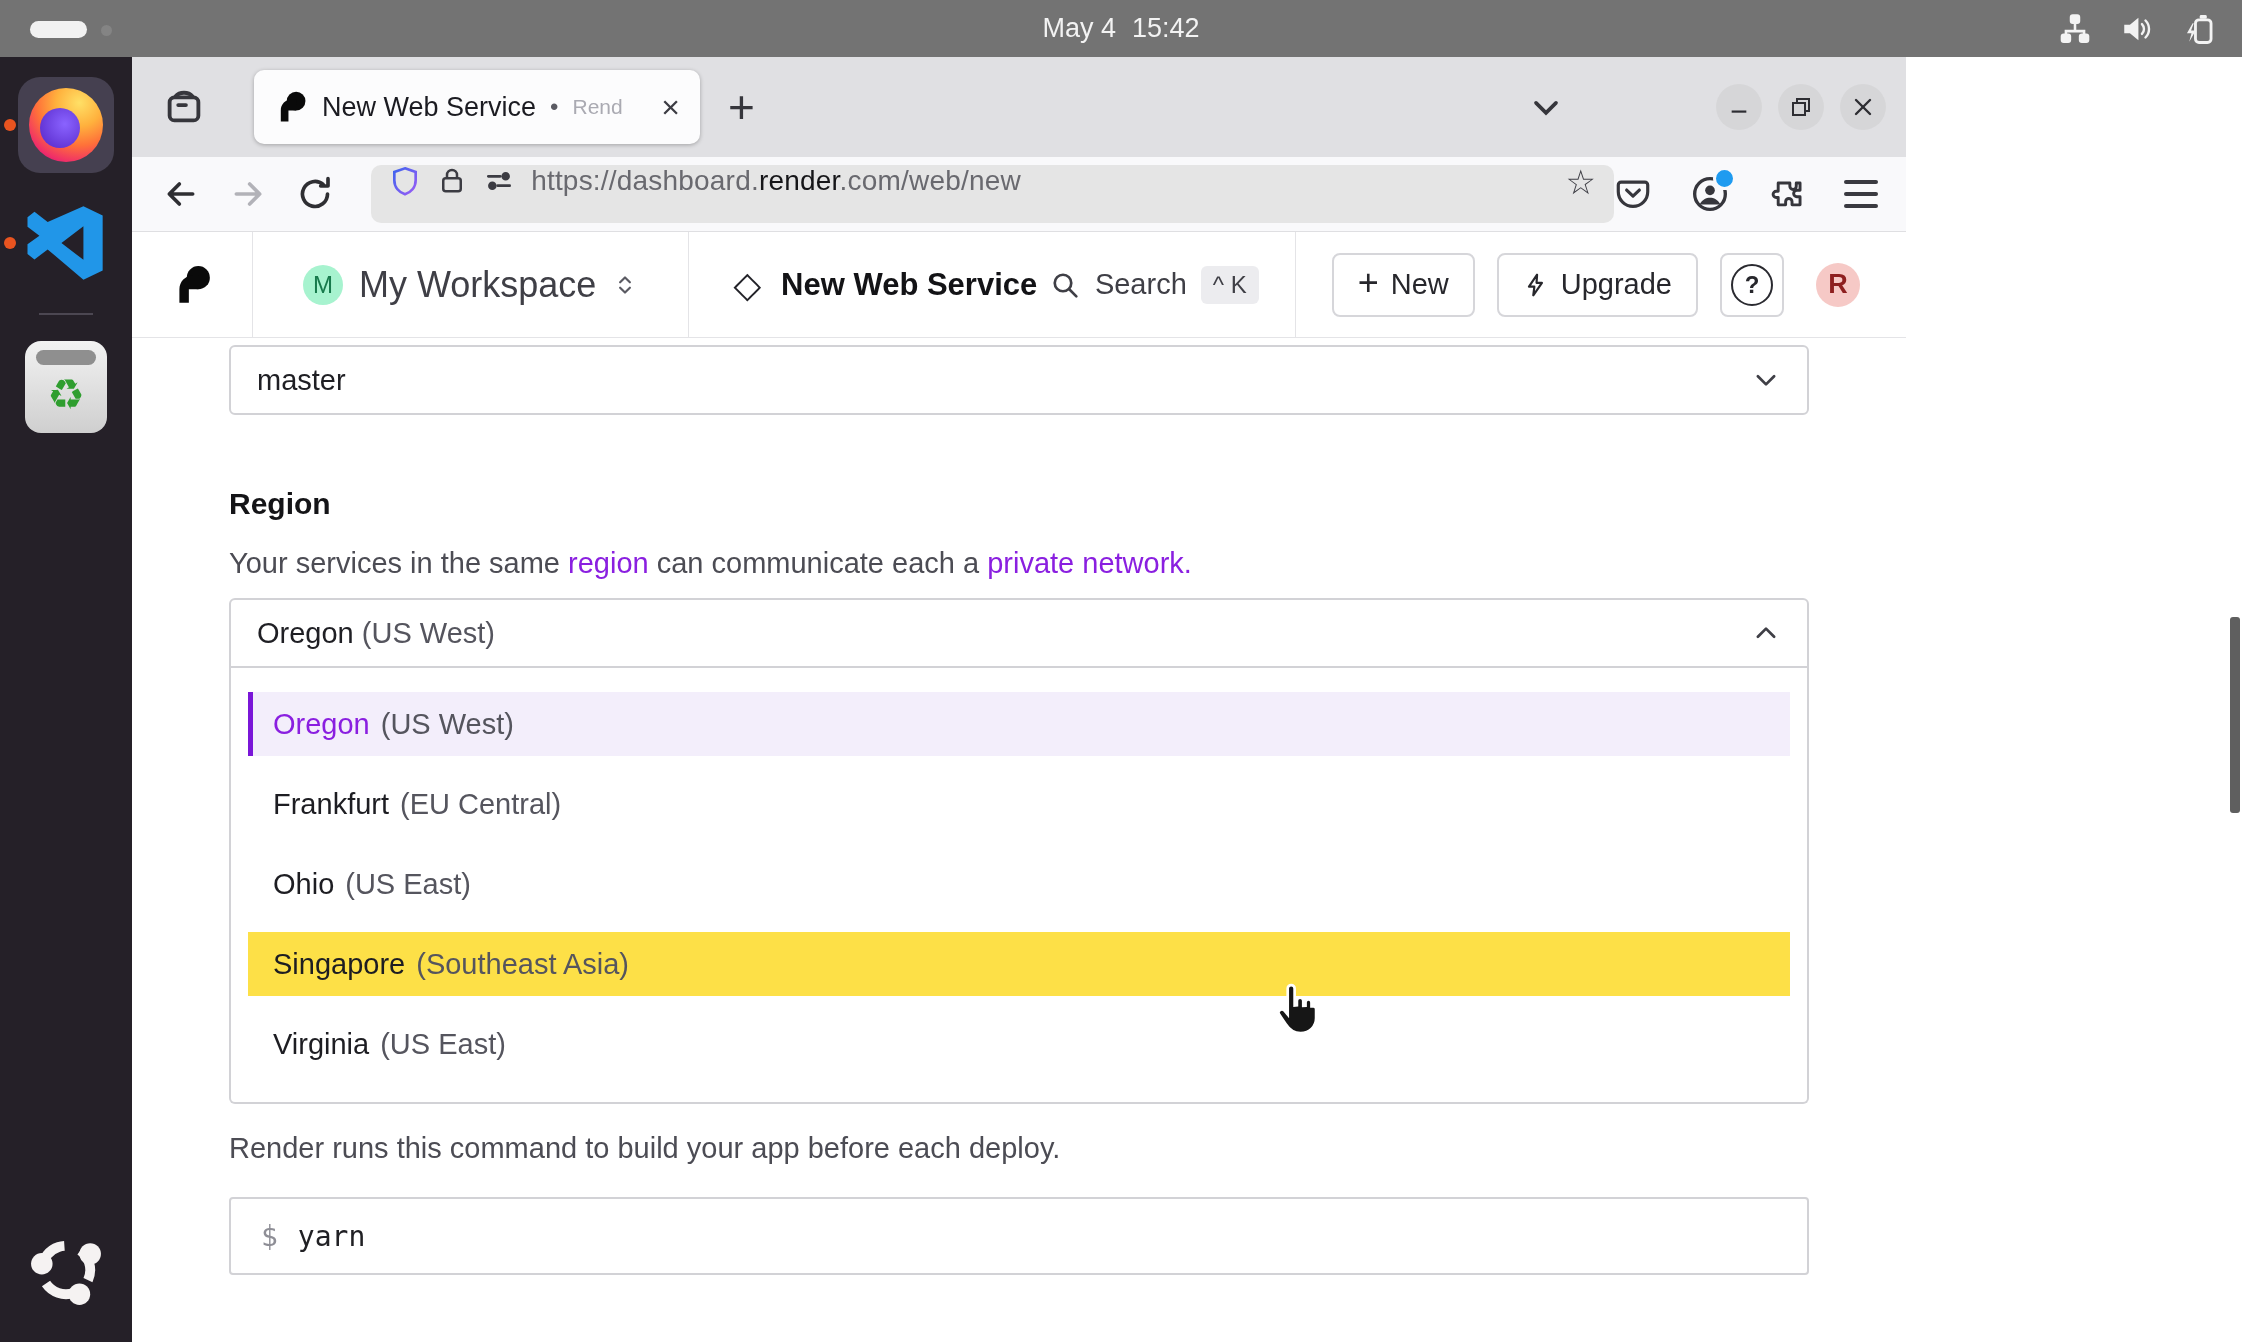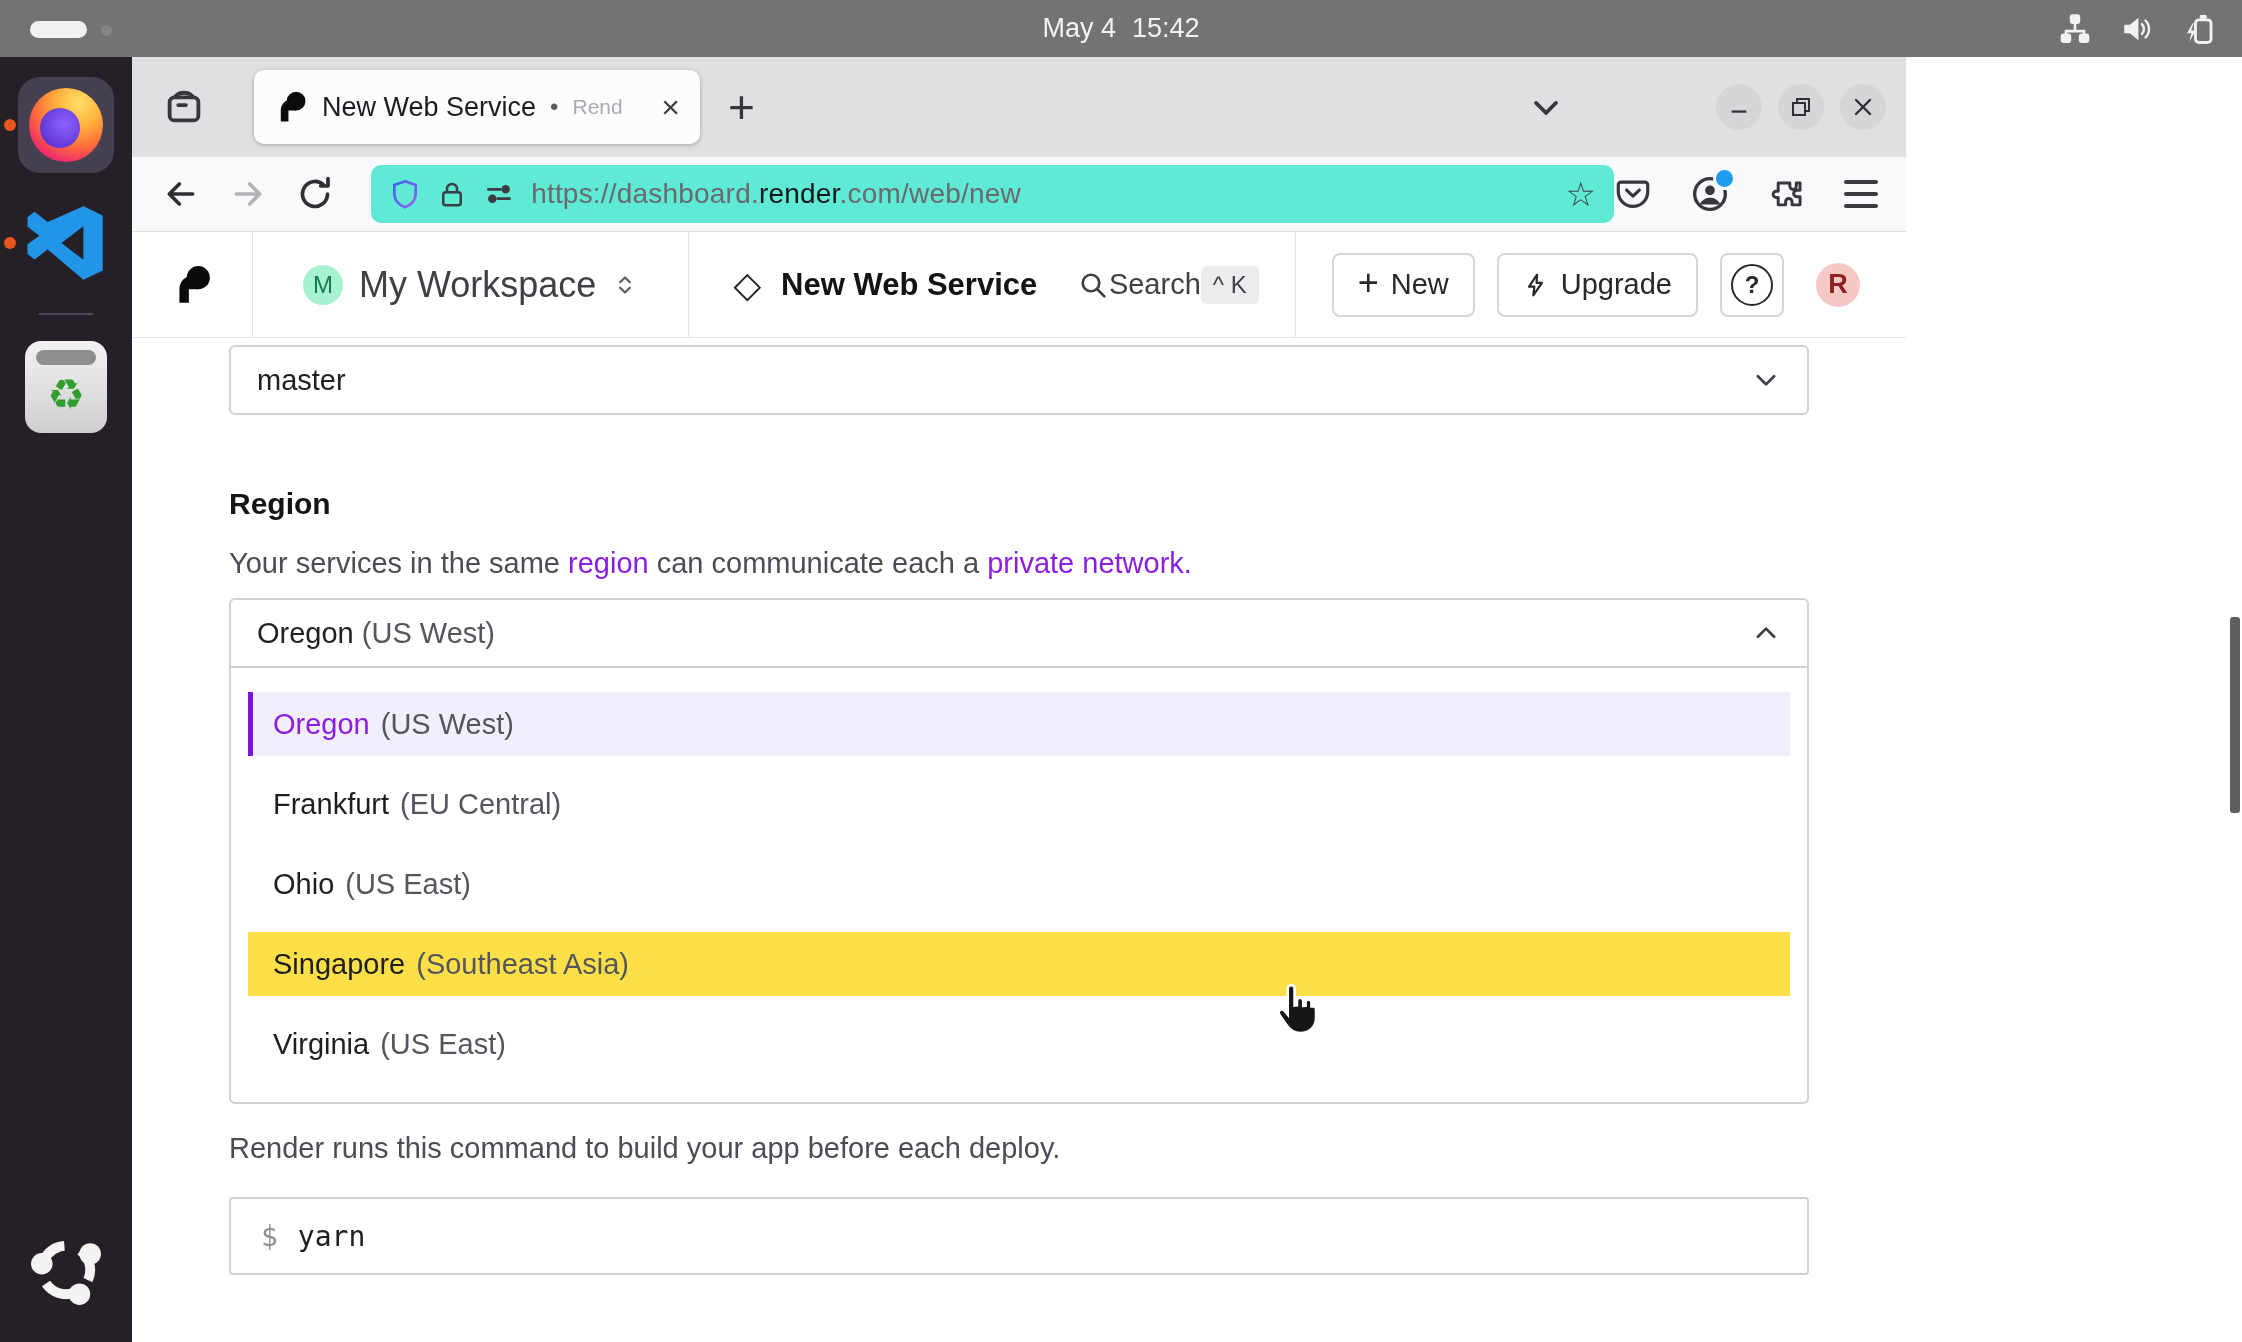--- a/index.html
+++ b/index.html
@@ -41,21 +41,21 @@
   .tab-suffix{color:#aaaab2;font-size:21px;white-space:nowrap;}
   .tab-close{margin-left:auto;font-size:32px;color:#3c3c43;line-height:1;}
   .newtab{margin-left:28px;font-size:46px;font-weight:300;color:#36363c;line-height:1;}
   .tab-spacer{flex:1;}
   .alltabs{margin-right:150px;}
   .win-controls{display:flex;gap:16px;}
   .wc{width:46px;height:46px;border-radius:50%;background:#d6d6d8;display:flex;align-items:center;justify-content:center;color:#2e2e33;font-size:30px;line-height:1;}
 
   .toolbar{height:75px;background:#f9f9fb;border-bottom:1px solid #dfdfe2;display:flex;align-items:center;padding:0 22px;box-sizing:border-box;}
   .navbtn{width:56px;height:56px;display:flex;align-items:center;justify-content:center;margin-right:14px;}
-  .urlbar{margin-left:16px;width:1310px;height:58px;background:#5eead4;border-radius:10px;display:flex;align-items:center;
+  .urlbar{margin-left:16px;width:1310px;height:58px;background:#e5e5e5;border-radius:10px;display:flex;align-items:flex-start;
           padding:0 18px;box-sizing:border-box;gap:16px;}
   .urltext{font-size:28px;white-space:nowrap;letter-spacing:.2px;}
   .u-dim{color:#69696f;}
   .u-host{color:#161619;}
   .star{margin-left:auto;font-size:34px;color:#3f3f46;line-height:1;}
   .tool-right{margin-left:auto;display:flex;align-items:center;gap:38px;padding-right:6px;}
   .acct{position:relative;}
   .acct-dot{position:absolute;right:-6px;top:-7px;width:17px;height:17px;border-radius:50%;background:#1f9bf0;border:3px solid #f9f9fb;}
   .hamburger{display:flex;flex-direction:column;gap:8px;}
   .hamburger span{width:34px;height:4px;background:#3a3a40;border-radius:2px;}
@@ -65,21 +65,21 @@
   .app-header{height:106px;border-bottom:1px solid #e4e4e7;display:flex;align-items:center;box-sizing:border-box;}
   .vdiv{width:1px;align-self:stretch;background:#e4e4e7;}
   .brand{width:120px;display:flex;align-items:center;justify-content:center;}
   .ws-group{display:flex;align-items:center;gap:16px;padding:0 50px;}
   .avatar-m{width:40px;height:40px;border-radius:50%;background:#a7f3cf;color:#177a4c;font-size:24px;display:flex;align-items:center;justify-content:center;}
   .ws-name{font-size:36px;color:#3f3f46;}
   .title-group{display:flex;align-items:center;gap:20px;padding-left:44px;}
   .diamond{font-size:36px;color:#232329;line-height:1;}
   .page-title{font-size:31px;font-weight:600;color:#131316;}
   .hspacer{flex:1;}
-  .search-group{display:flex;align-items:center;color:#3f3f46;font-size:29px;}
+  .search-group{display:flex;align-items:center;gap:14px;color:#3f3f46;font-size:29px;}
   .kbd{background:#ececef;border-radius:6px;padding:5px 12px;font-size:24px;color:#3f3f46;}
   .hdr-div{margin:0 36px;}
   .btn{height:64px;background:#fff;border:2px solid #d6d6da;border-radius:8px;display:flex;align-items:center;gap:12px;
        padding:0 24px;font-size:29px;color:#27272c;box-sizing:border-box;margin-right:22px;}
   .btn .plus{font-size:36px;font-weight:300;line-height:1;margin-top:-3px;}
   .btn-help{width:64px;padding:0;justify-content:center;}
   .qmark{width:38px;height:38px;border:2.5px solid #2a2a30;border-radius:50%;display:flex;align-items:center;justify-content:center;font-size:24px;font-weight:600;}
   .avatar-r{width:44px;height:44px;border-radius:50%;background:#f6c9c6;color:#8e1f1f;font-size:27px;font-weight:600;display:flex;align-items:center;justify-content:center;margin:0 46px 0 10px;}
 
   .content{padding:0 97px;}

